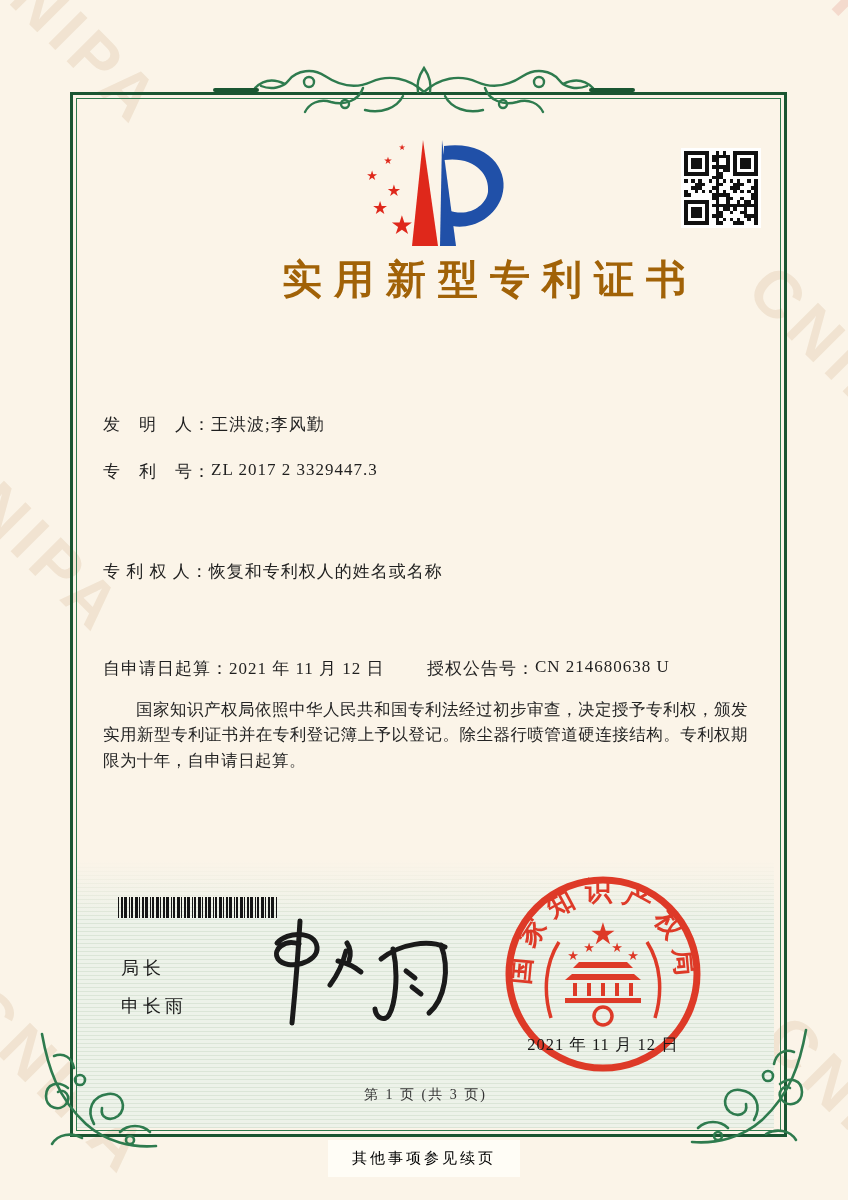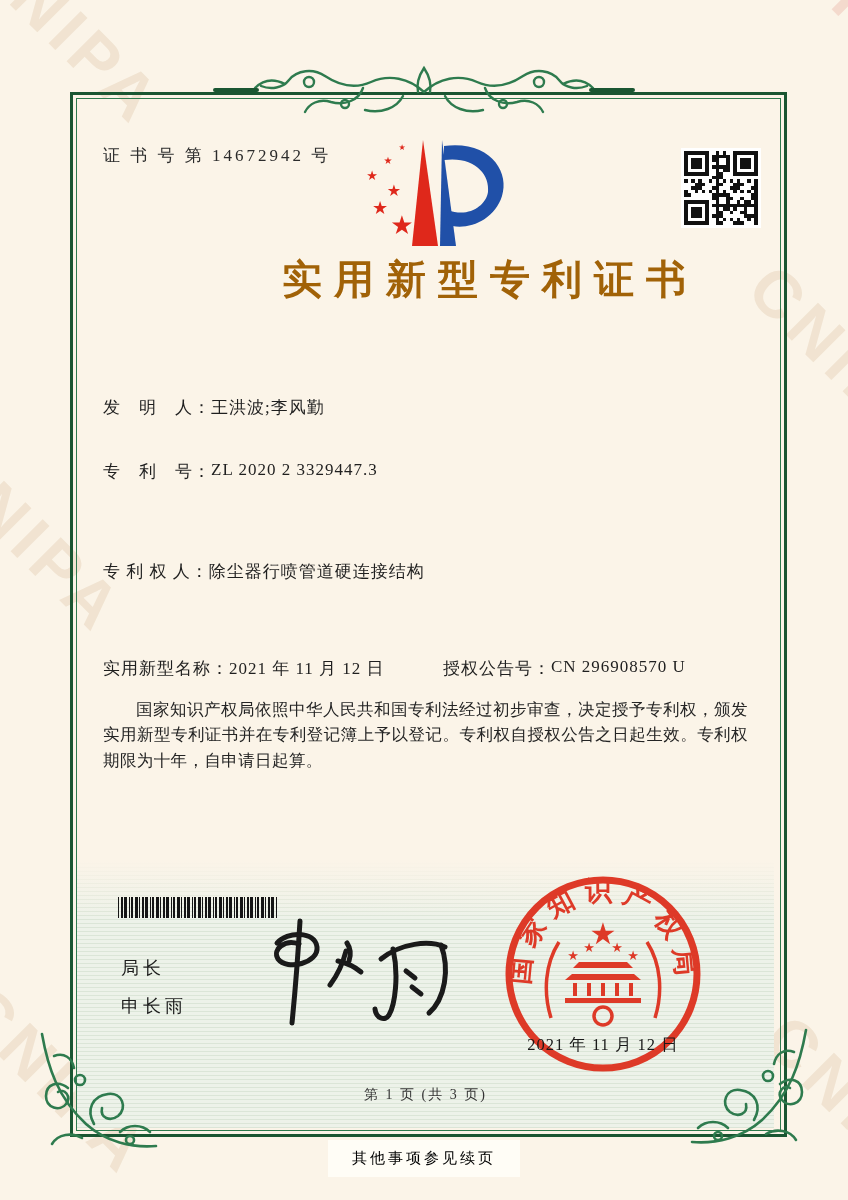--- a/index.html
+++ b/index.html
@@ -25,21 +25,21 @@
 
   .content{position:absolute;z-index:3;}
 
   .cert-no{left:103px;top:144px;font-size:17px;letter-spacing:3px;color:#2b2b2b;}
   .big-title{left:70px;top:252px;width:840px;text-align:center;font-size:40px;font-weight:bold;
              letter-spacing:12px;color:#a16207;}
 
   .row{left:103px;width:660px;display:flex;font-size:17px;color:#1f1f1f;}
   .row .lbl{flex:0 0 auto;letter-spacing:1px;}
   .row .val{flex:0 0 auto;letter-spacing:1px;}
-  .row2-group2{position:absolute;left:340px;top:0;display:flex;}
+  .row2-group2{position:absolute;left:324px;top:0;display:flex;}
 
   .paras{left:103px;top:697px;width:645px;font-size:16.5px;line-height:25.4px;color:#242424;
          text-align:justify;}
   .paras p{margin:0;text-indent:2em;letter-spacing:.4px;}
 
   .barcode{left:118px;top:897px;width:302px;height:21px;display:flex;align-items:stretch;z-index:3;}
   .barcode span{display:block;background:#151515;height:100%;}
 
   .signer-title{left:121px;top:956px;font-size:18px;letter-spacing:4px;color:#1c1c1c;}
   .signer-name{left:121px;top:994px;font-size:18px;letter-spacing:4px;color:#1c1c1c;}
@@ -117,21 +117,20 @@
       <path d="M40 60 C30 52 18 56 18 68 C18 80 32 84 38 76 C44 68 36 60 30 64"></path>
       <path d="M66 96 C58 82 64 68 80 66 C94 64 100 80 90 88 C82 94 72 90 74 80"></path>
       <path d="M54 110 C44 104 30 106 24 116"></path>
       <path d="M92 104 C100 96 114 96 122 104"></path>
       <path d="M26 28 C36 24 44 30 46 40"></path>
       <circle cx="52" cy="52" r="5"></circle>
       <circle cx="102" cy="112" r="4"></circle>
     </g>
   </svg>
 
-  <div class="content cert-no">证 书 号 第 14672942 号</div>
 
   <svg class="content logo" viewBox="0 0 165 118">
     <polygon points="73,6 88,112 62,112" fill="#df281b"></polygon>
     <polygon points="92,6 106,112 90,112" fill="#2050a8"></polygon>
     <path d="M94 12 C140 6 160 38 152 62 C144 88 114 98 96 90 L 98 76 C 118 84 136 72 138 58 C 140 40 124 22 94 26 Z" fill="#2050a8"></path>
     <g fill="#df281b" font-family="'DejaVu Sans',sans-serif" text-anchor="middle">
       <text x="52" y="100" font-size="26">★</text>
       <text x="30" y="80" font-size="18">★</text>
       <text x="44" y="62" font-size="16">★</text>
       <text x="22" y="46" font-size="13">★</text>
@@ -369,43 +368,43 @@
         <rect x="10" y="20" width="1" height="1"></rect>
         <rect x="14" y="20" width="1" height="1"></rect>
         <rect x="15" y="20" width="1" height="1"></rect>
         <rect x="16" y="20" width="1" height="1"></rect>
         <rect x="20" y="20" width="1" height="1"></rect>
       </svg>
   </div>
 
   <div class="content big-title">实用新型专利证书</div>
 
-  <div class="content row" style="top:396px">
+  <div class="content row" style="top:413px">
     <span class="lbl">发　明　人：</span>
     <span class="val">王洪波;李风勤</span>
   </div>
   <div class="content row" style="top:460px">
     <span class="lbl">专　利　号：</span>
-    <span class="val">ZL 2020 2 3329447.3</span>
+    <span class="val">ZL 2017 2 3329447.3</span>
   </div>
   <div class="content row" style="top:560px">
     <span class="lbl">专 利 权 人：</span>
-    <span class="val">除尘器行喷管道硬连接结构</span>
+    <span class="val">恢复和专利权人的姓名或名称</span>
   </div>
   <div class="content row" style="top:657px;position:absolute">
-    <span class="lbl">实用新型名称：</span>
+    <span class="lbl">自申请日起算：</span>
     <span class="val">2021 年 11 月 12 日</span>
     <span class="row2-group2">
       <span class="lbl">授权公告号：</span>
-      <span class="val">CN 296908570 U</span>
+      <span class="val">CN 214680638 U</span>
     </span>
   </div>
 
   <div class="content paras">
-    <p>国家知识产权局依照中华人民共和国专利法经过初步审查，决定授予专利权，颁发实用新型专利证书并在专利登记簿上予以登记。专利权自授权公告之日起生效。专利权期限为十年，自申请日起算。</p>
+    <p>国家知识产权局依照中华人民共和国专利法经过初步审查，决定授予专利权，颁发实用新型专利证书并在专利登记簿上予以登记。除尘器行喷管道硬连接结构。专利权期限为十年，自申请日起算。</p>
   </div>
 
   <div class="content barcode">
       <span style="width:1px;margin-right:2px"></span>
       <span style="width:2px;margin-right:1px"></span>
       <span style="width:3px;margin-right:2px"></span>
       <span style="width:1px;margin-right:1px"></span>
       <span style="width:2px;margin-right:2px"></span>
       <span style="width:3px;margin-right:1px"></span>
       <span style="width:1px;margin-right:2px"></span>

